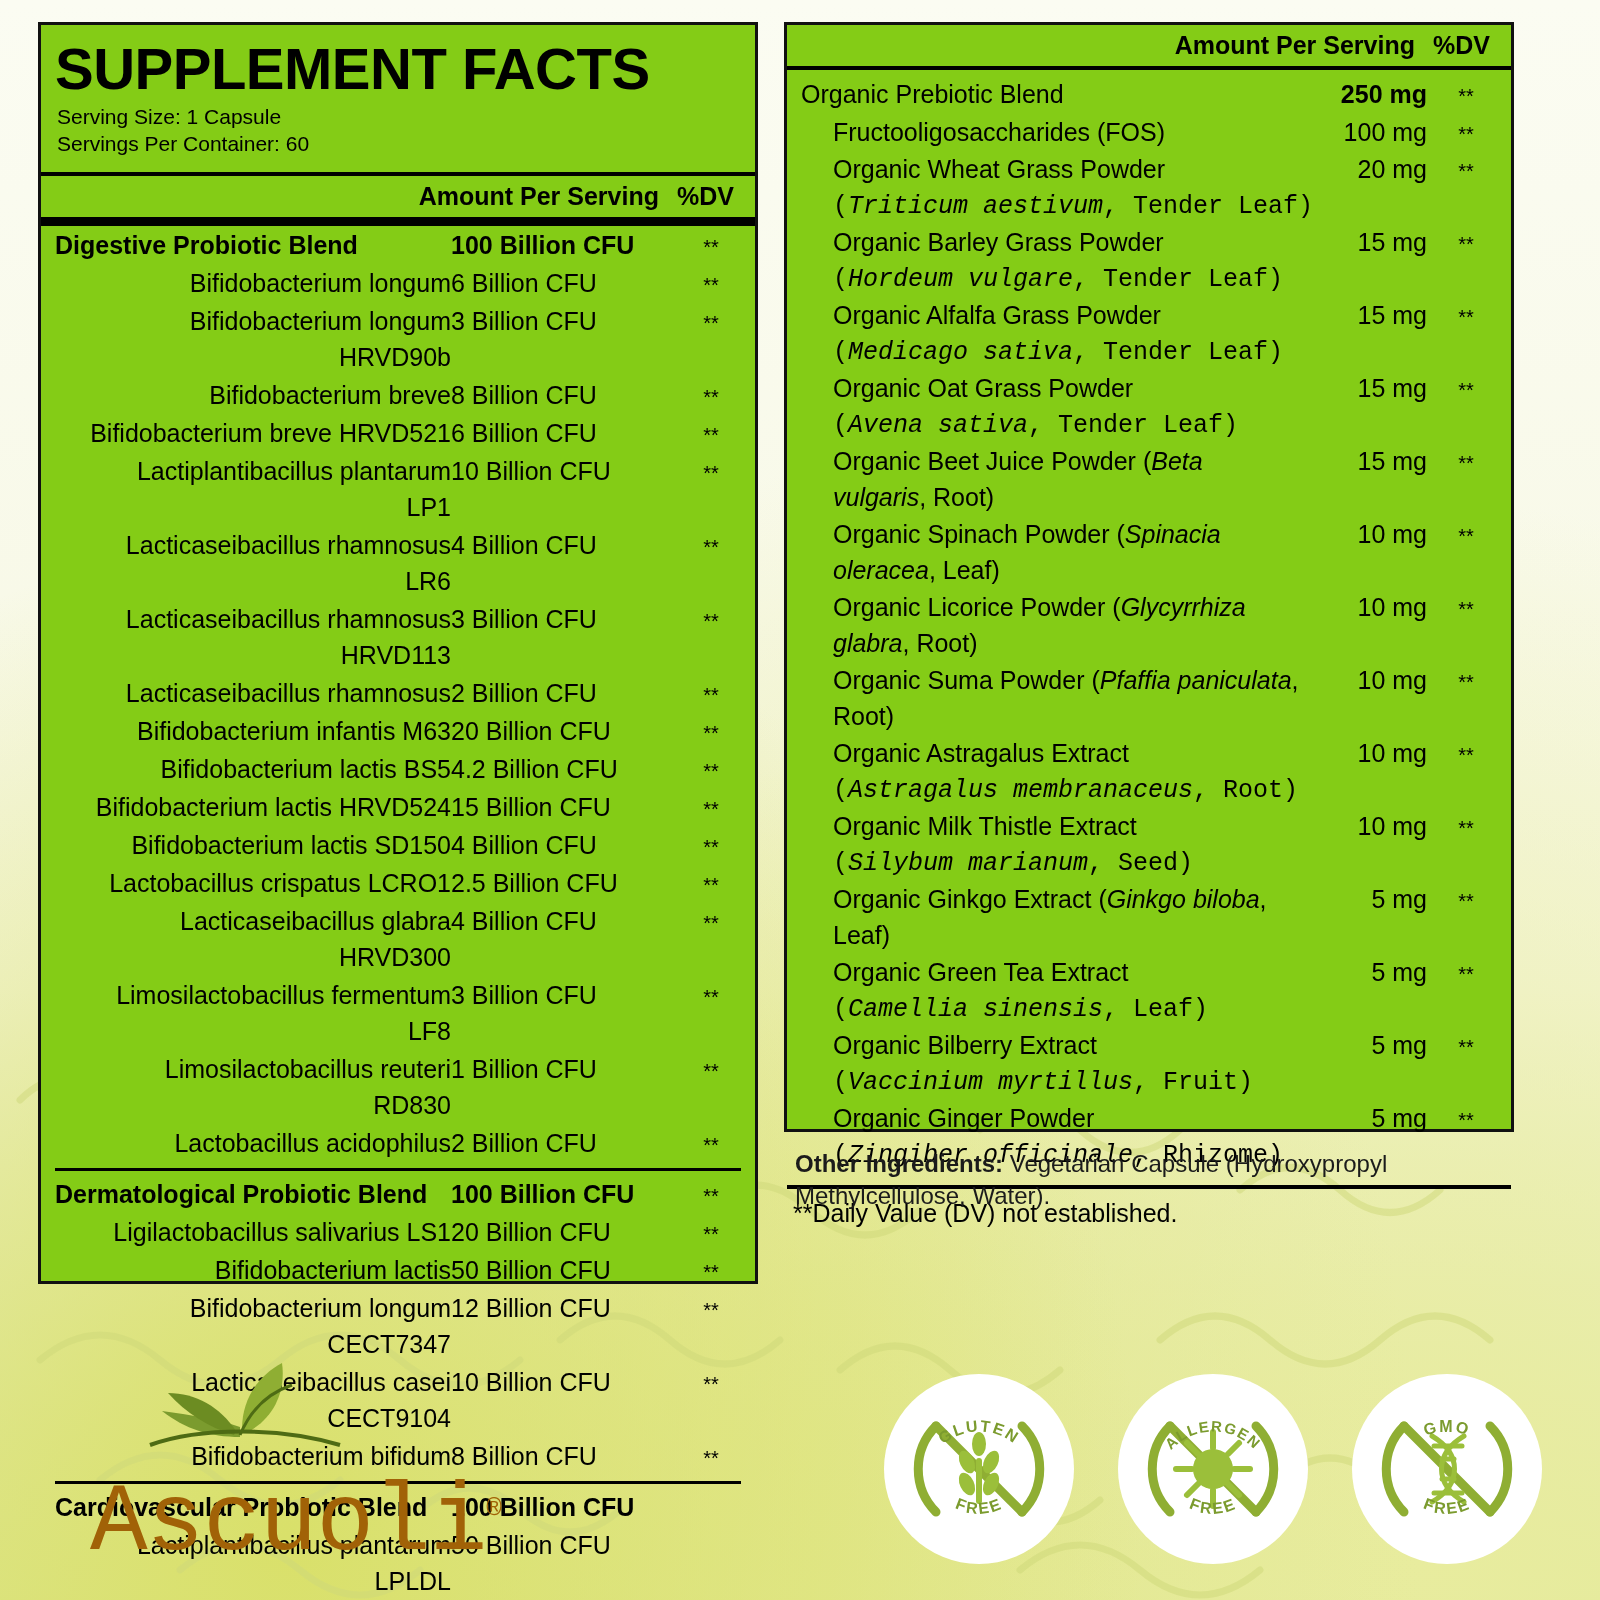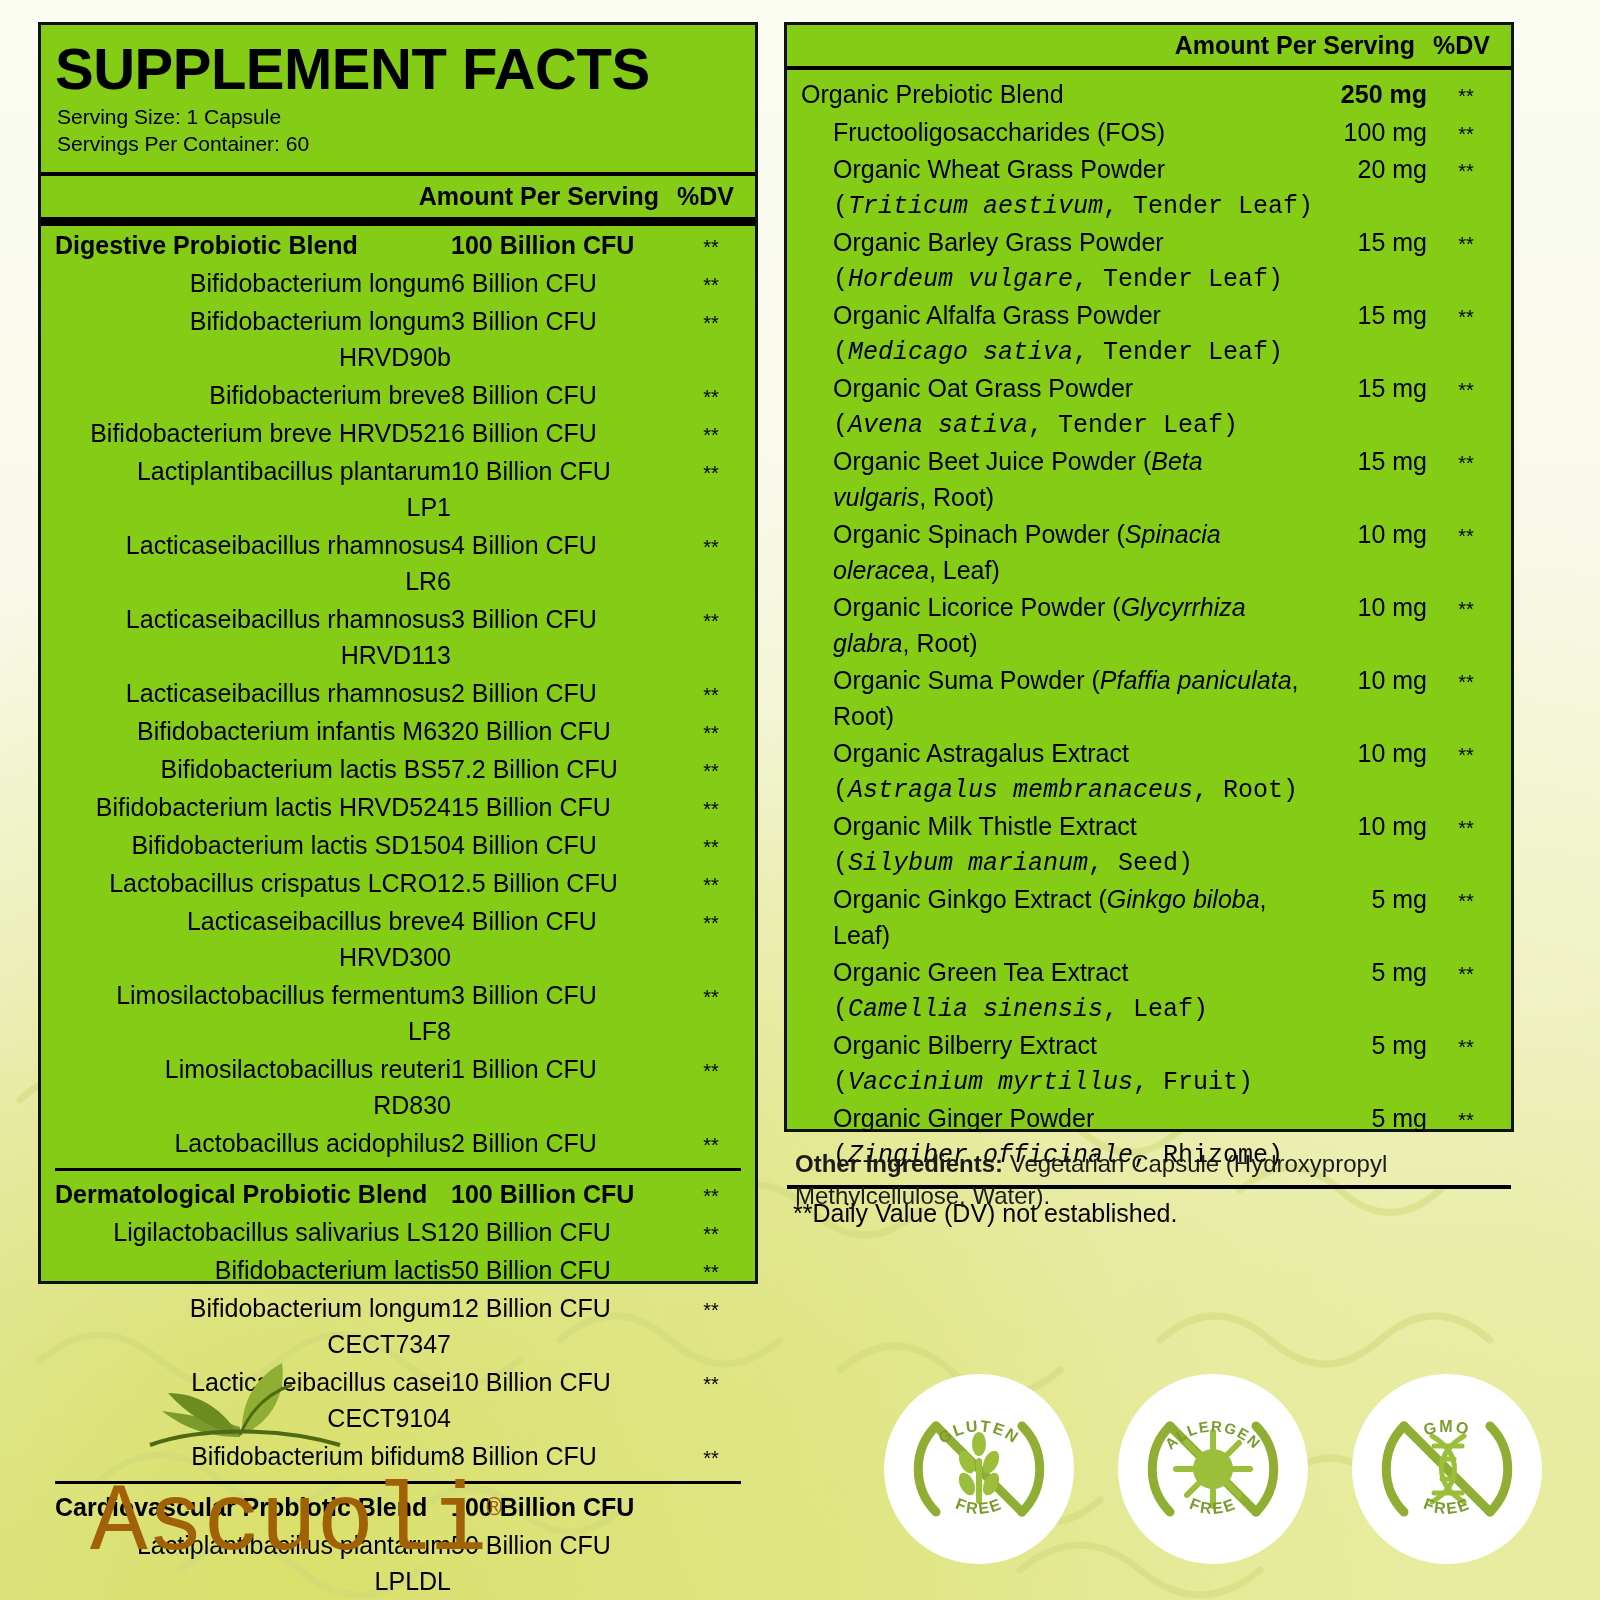--- a/index.html
+++ b/index.html
@@ -204,40 +204,40 @@
           <span class="amount">2 Billion CFU</span>
           <span class="dv">**</span>
         </div>
       <div class="row">
           <span class="name indent">Bifidobacterium infantis M63</span>
           <span class="amount">20 Billion CFU</span>
           <span class="dv">**</span>
         </div>
       <div class="row">
           <span class="name indent">Bifidobacterium lactis BS5</span>
-          <span class="amount">7.2 Billion CFU</span>
+          <span class="amount">4.2 Billion CFU</span>
           <span class="dv">**</span>
         </div>
       <div class="row">
           <span class="name indent">Bifidobacterium lactis HRVD524</span>
           <span class="amount">15 Billion CFU</span>
           <span class="dv">**</span>
         </div>
       <div class="row">
           <span class="name indent">Bifidobacterium lactis SD150</span>
           <span class="amount">4 Billion CFU</span>
           <span class="dv">**</span>
         </div>
       <div class="row">
           <span class="name indent">Lactobacillus crispatus LCRO1</span>
           <span class="amount">2.5 Billion CFU</span>
           <span class="dv">**</span>
         </div>
       <div class="row">
-          <span class="name indent">Lacticaseibacillus breve HRVD300</span>
+          <span class="name indent">Lacticaseibacillus glabra HRVD300</span>
           <span class="amount">4 Billion CFU</span>
           <span class="dv">**</span>
         </div>
       <div class="row">
           <span class="name indent">Limosilactobacillus fermentum LF8</span>
           <span class="amount">3 Billion CFU</span>
           <span class="dv">**</span>
         </div>
       <div class="row">
           <span class="name indent">Limosilactobacillus reuteri RD830</span>

